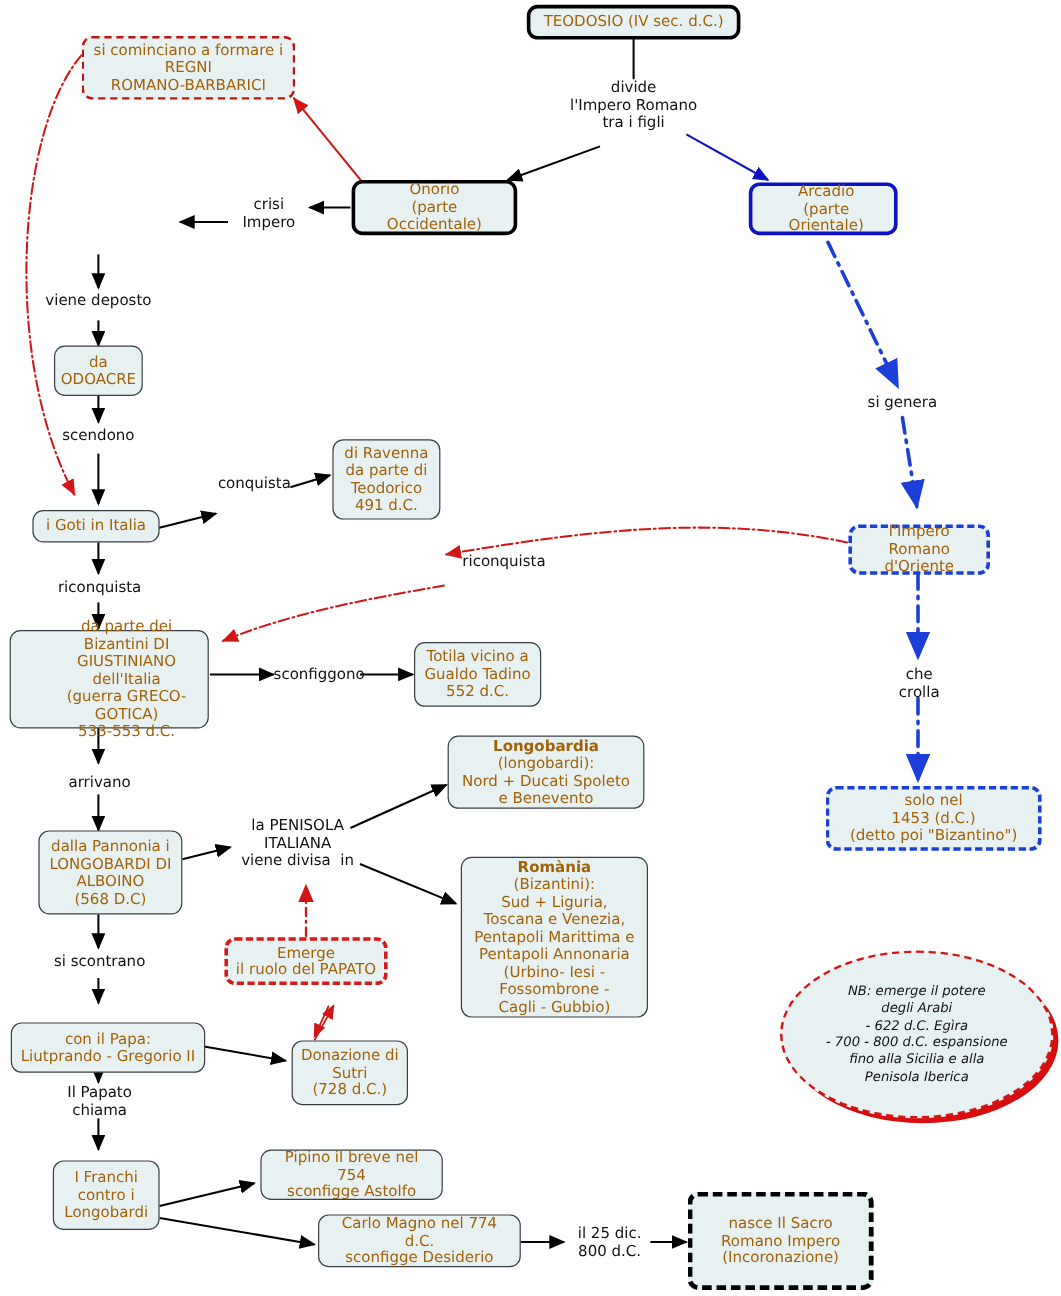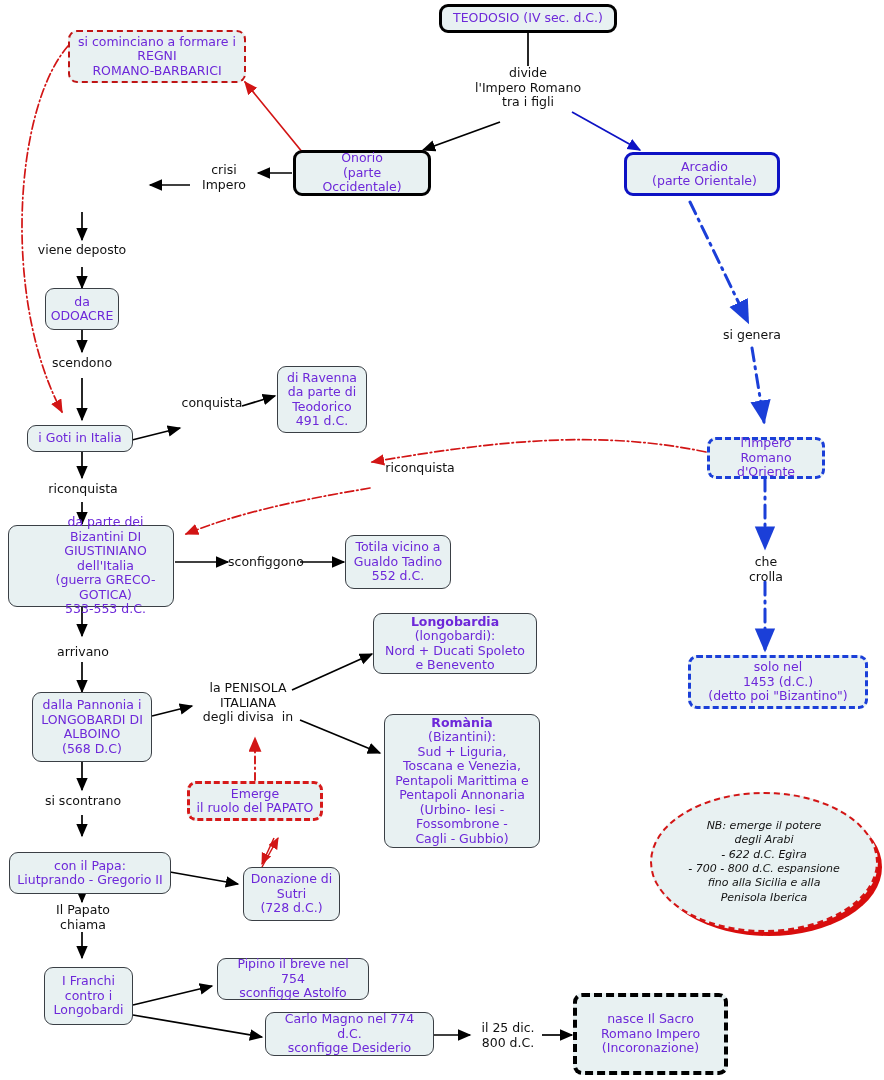--- a/index.html
+++ b/index.html
@@ -26,21 +26,21 @@
     box-sizing:border-box;
     background:#e8f1f2;
     border-radius:9px;
     display:flex;
     align-items:center;
     justify-content:center;
     text-align:center;
     line-height:1.16;
     font-size:12.5px;
     padding:4px 6px;
-    color:#6d28d9;
+    color:#a16207;
   }
   .n-thin   { border:1.2px solid #3a3f45; }
   .n-black  { border:3.4px solid #000000; }
   .n-blue   { border:3.2px solid #0d12c4; }
   .n-bluedd { border:3.2px dashed #1b3fd8; }
   .n-reddd  { border:2.0px dashed #c01414; }
   .n-redbold{ border:3.6px dashed #d61a1a; }
   .n-blackdd{ border:4px dashed #000000; }
   .bold{ font-weight:bold; }
 
@@ -176,21 +176,21 @@
 
   <div class="node n-black" style="left:439px; top:4px; width:178px; height:29px;">TEODOSIO (IV sec. d.C.)</div>
 
   <div class="node n-black" style="left:293px; top:150px; width:138px; height:46px; white-space:pre-line;">Onorio
 (parte Occidentale)</div>
 
   <div class="node n-reddd" style="left:68px; top:30px; width:178px; height:53px; white-space:pre-line;">si cominciano a formare i
 REGNI
 ROMANO-BARBARICI</div>
 
-  <div class="node n-blue" style="left:624px; top:152px; width:156px; height:44px; white-space:pre-line;padding-left:11px;">Arcadio
+  <div class="node n-blue" style="left:624px; top:152px; width:124px; height:44px; white-space:pre-line;padding-left:11px;">Arcadio
 (parte Orientale)</div>
 
 
   <div class="node n-thin" style="left:45px; top:288px; width:74px; height:42px; white-space:pre-line;">da
 ODOACRE</div>
 
   <div class="node n-thin" style="left:27px; top:425px; width:106px; height:27px;">i Goti in Italia</div>
 
   <div class="node n-thin" style="left:277px; top:366px; width:90px; height:67px; white-space:pre-line;">di Ravenna
 da parte di
@@ -290,21 +290,21 @@
 
   <div class="lbl" style="left:228px; top:555px; width:74px;">sconfiggono</div>
 
   <div class="lbl" style="left:735px; top:555px; width:62px;">che
 crolla</div>
 
   <div class="lbl" style="left:44px; top:645px; width:78px;">arrivano</div>
 
   <div class="lbl" style="left:193px; top:681px; width:110px;">la PENISOLA
 ITALIANA
-degli divisa  in</div>
+viene divisa  in</div>
 
   <div class="lbl" style="left:38px; top:794px; width:90px;">si scontrano</div>
 
   <div class="lbl" style="left:42px; top:903px; width:82px;">Il Papato
 chiama</div>
 
   <div class="lbl" style="left:474px; top:1021px; width:68px;">il 25 dic.
 800 d.C.</div>
 
 </div>

